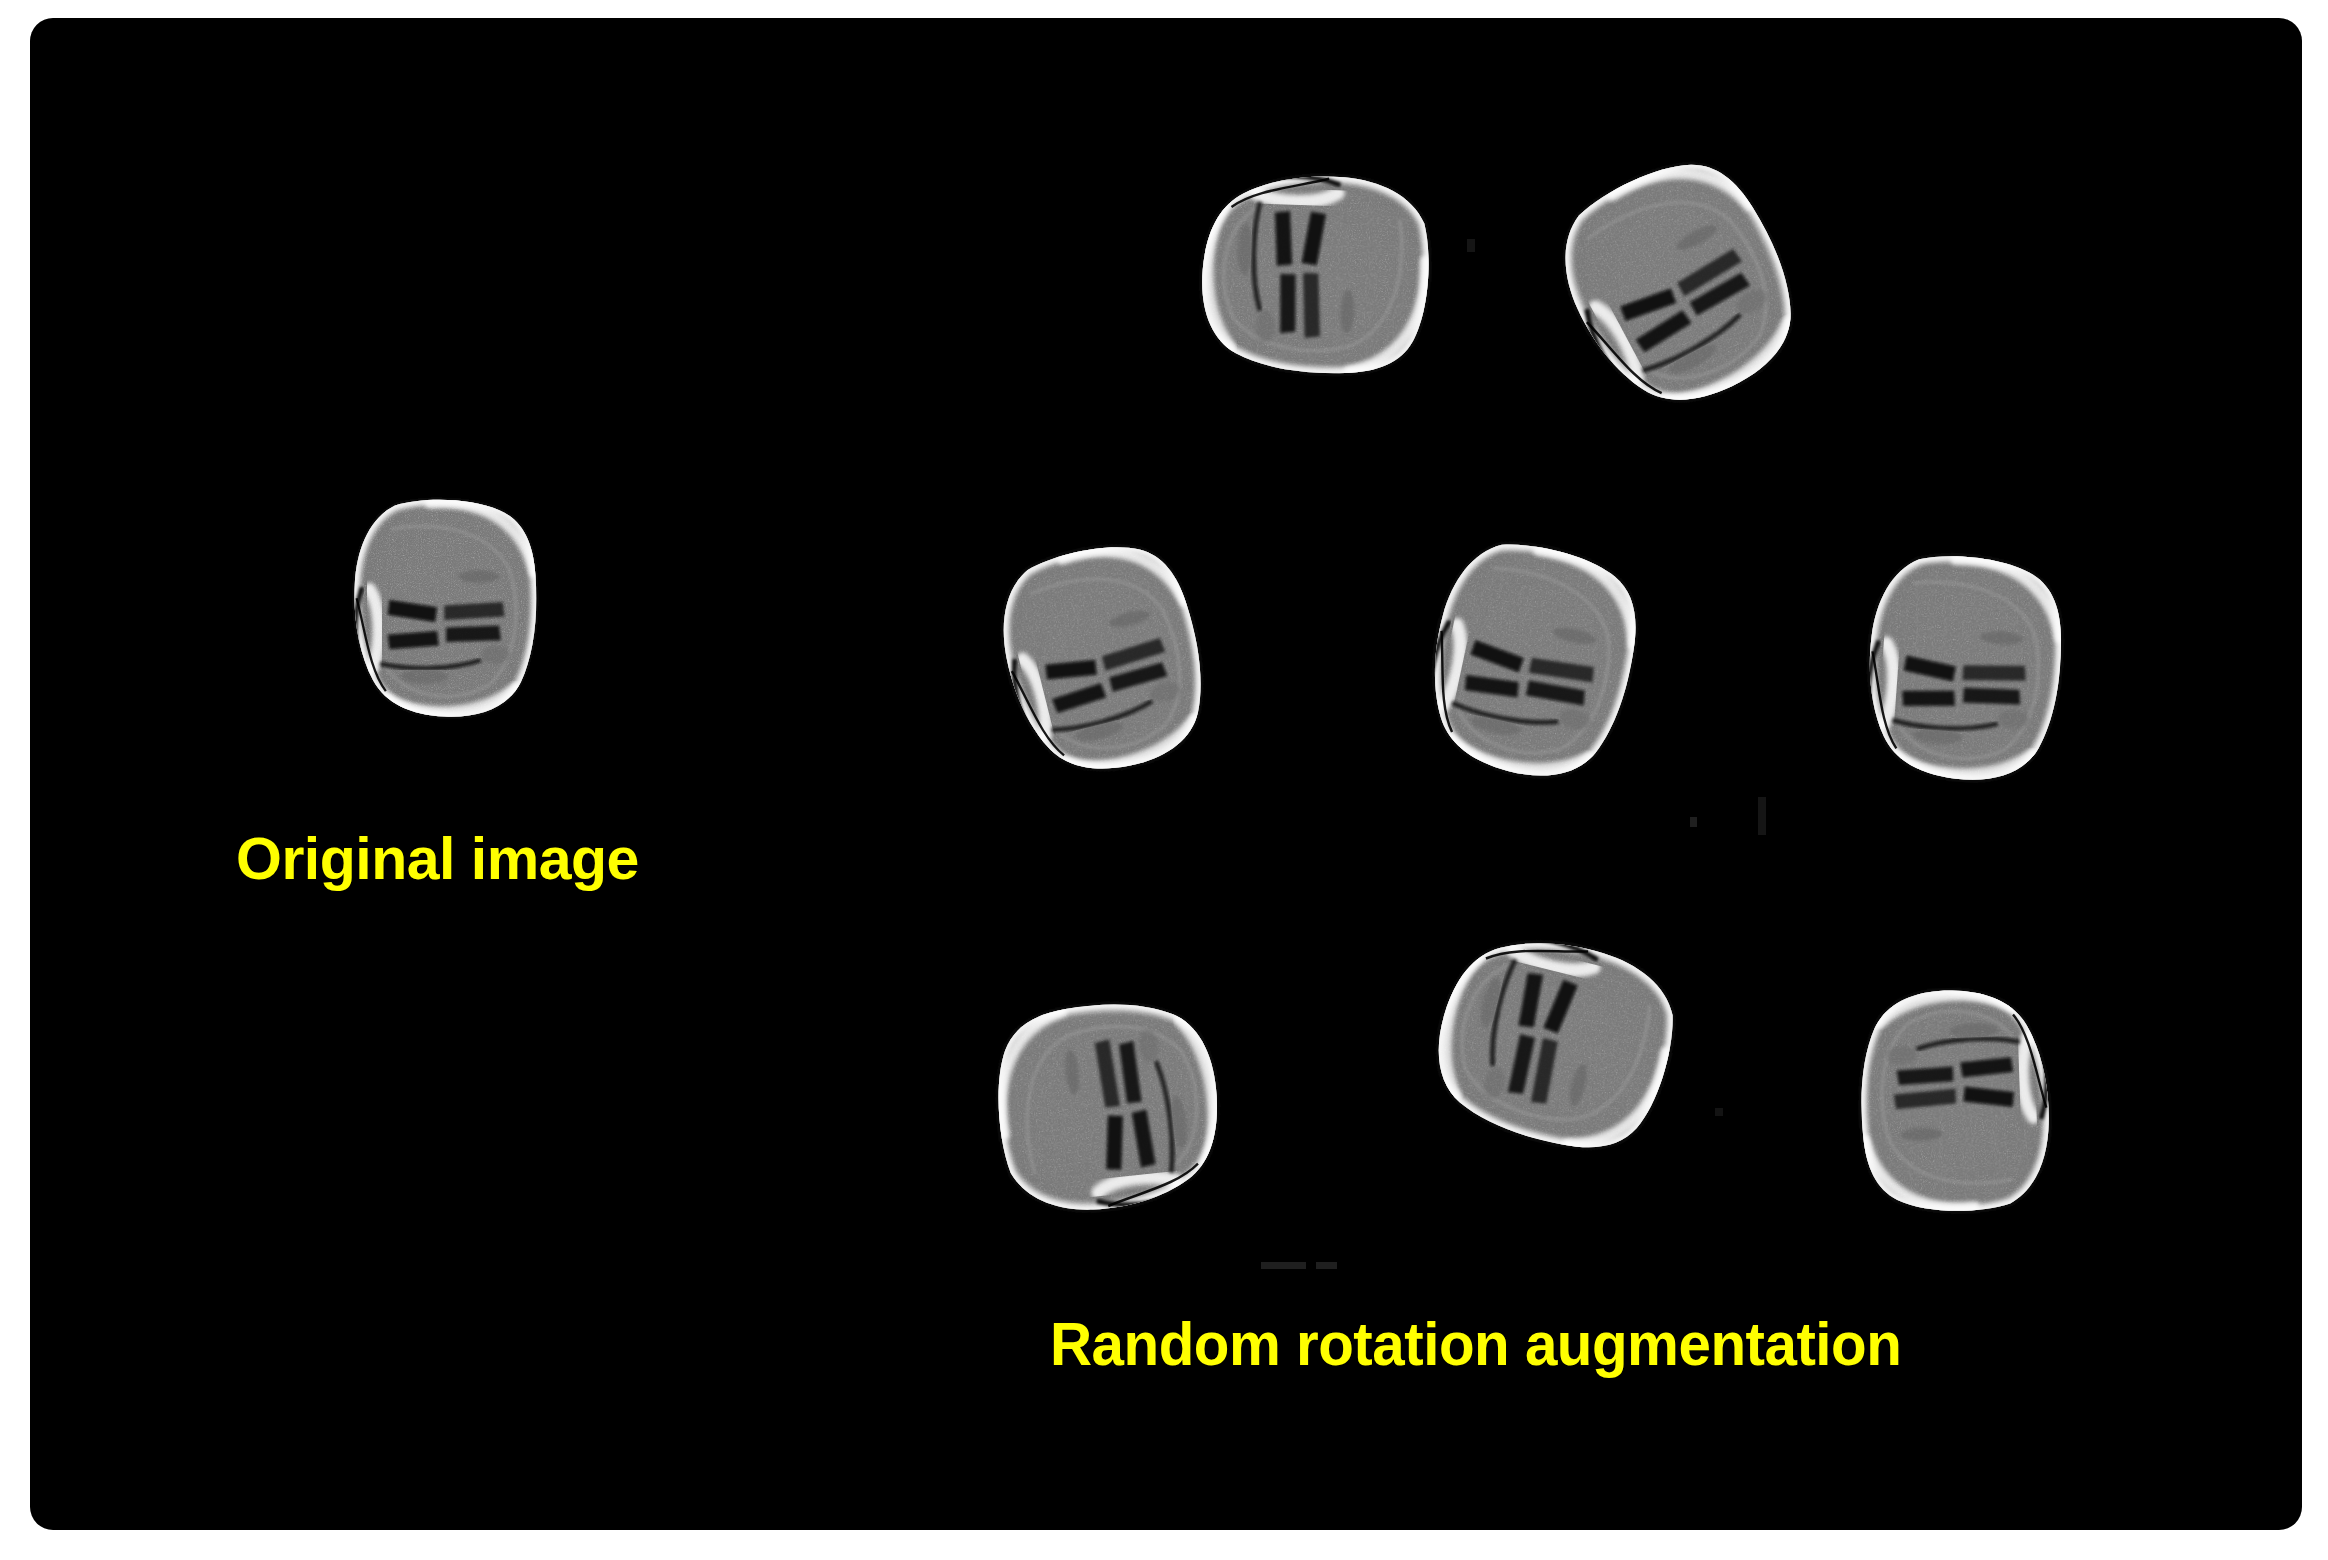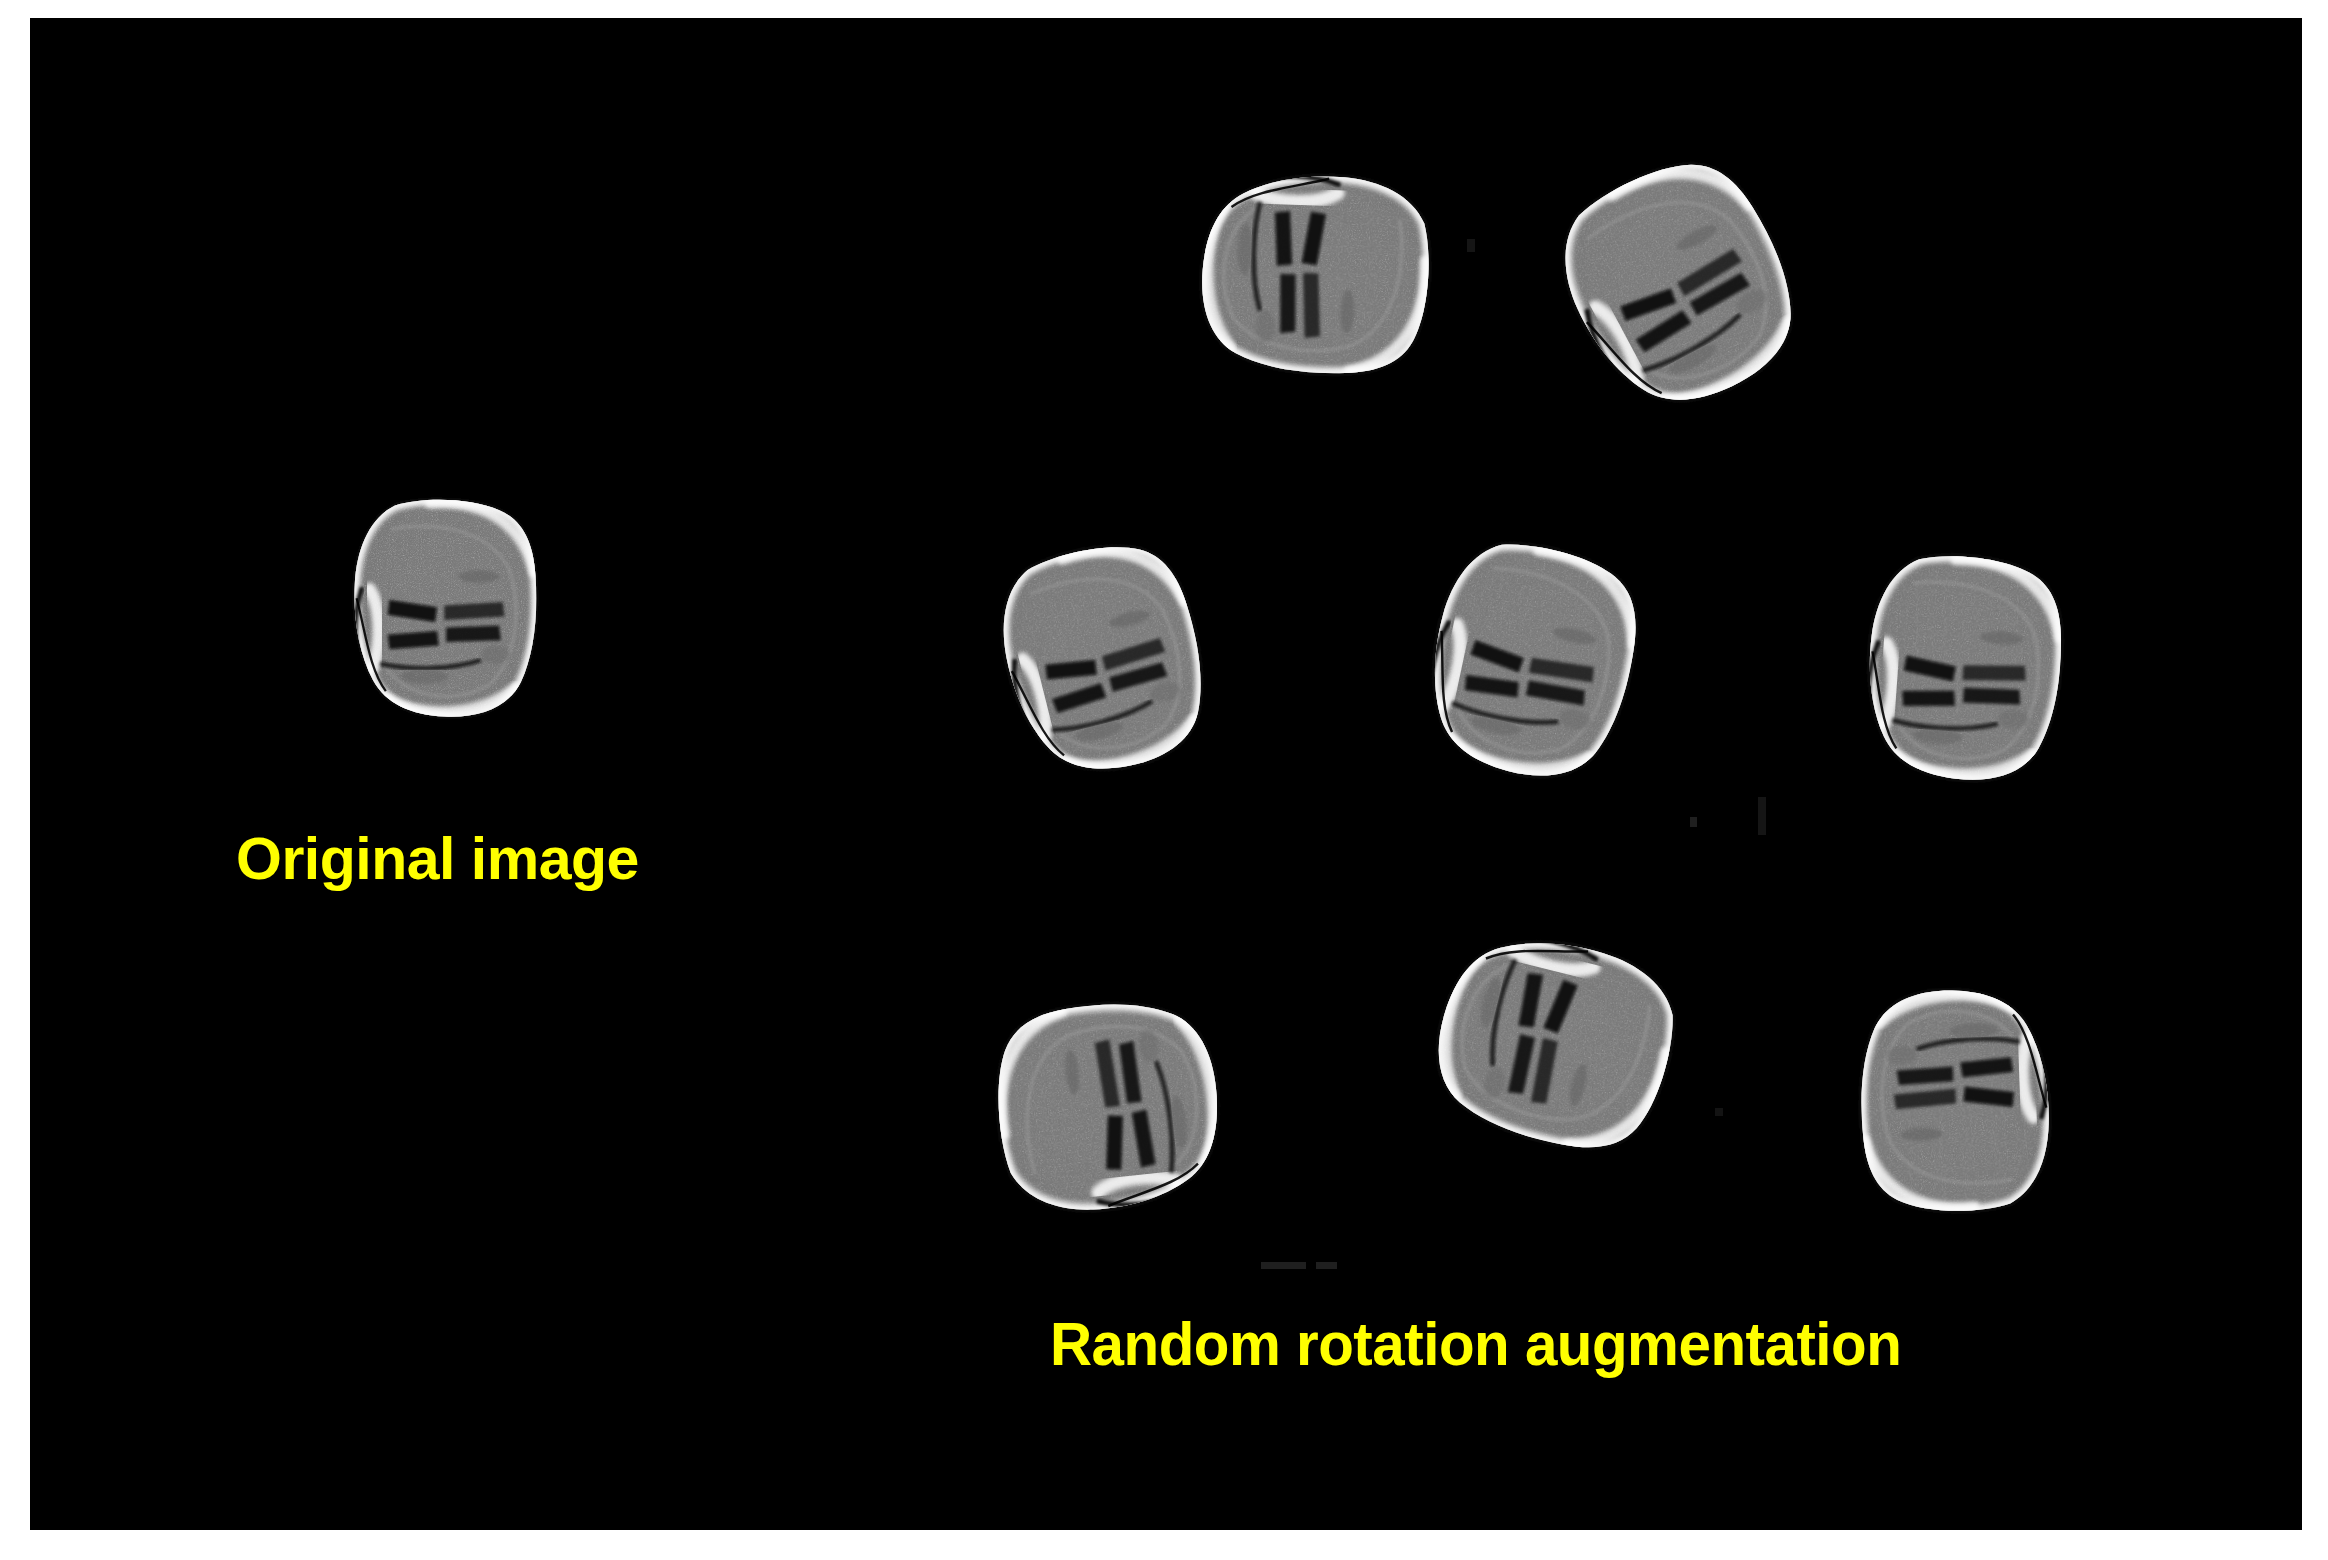--- a/index.html
+++ b/index.html
@@ -67,21 +67,21 @@
     position: absolute;
     background: #2a2a2a;
     opacity: 0.75;
   }
 </style>
 </head>
 <body>
 
 <div id="figure-root">
 
-  <div id="image-panel" style="left: 30px; top: 18px; width: 2272px; height: 1512px; background: rgb(0, 0, 0);">
+  <div id="image-panel" style="left: 30px; top: 18px; width: 2272px; height: 1512px; background: rgb(0, 0, 0); border-radius: 23px;">
 
     <svg width="0" height="0" style="position:absolute" aria-hidden="true">
       <defs>
 
         <filter id="grain" x="-12%" y="-12%" width="124%" height="124%">
           <feTurbulence type="fractalNoise" baseFrequency="0.85" numOctaves="3" seed="7" result="n"></feTurbulence>
           <feColorMatrix in="n" type="saturate" values="0"></feColorMatrix>
           <feComponentTransfer result="g">
             <feFuncA type="linear" slope="0.55" intercept="0"></feFuncA>
           </feComponentTransfer>

